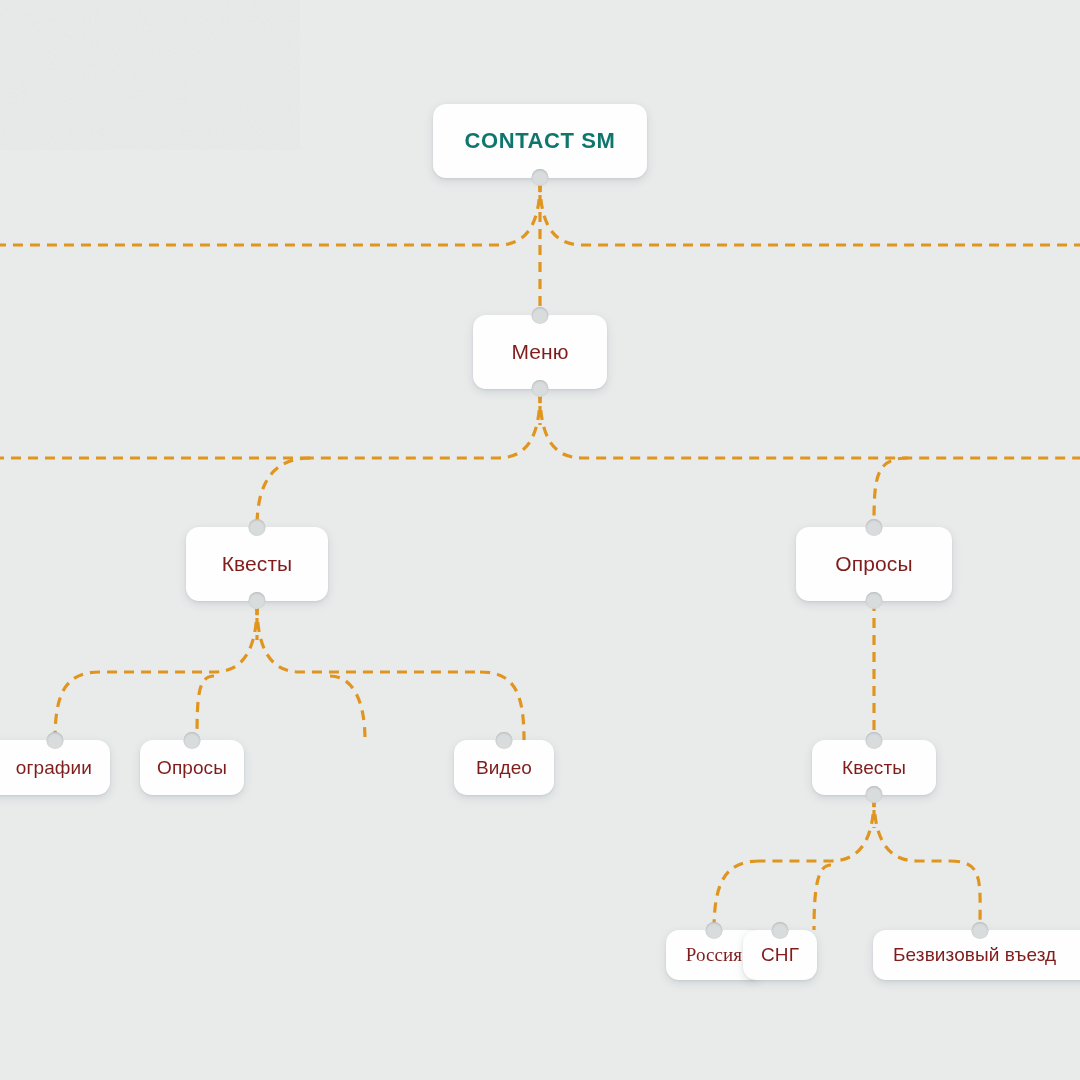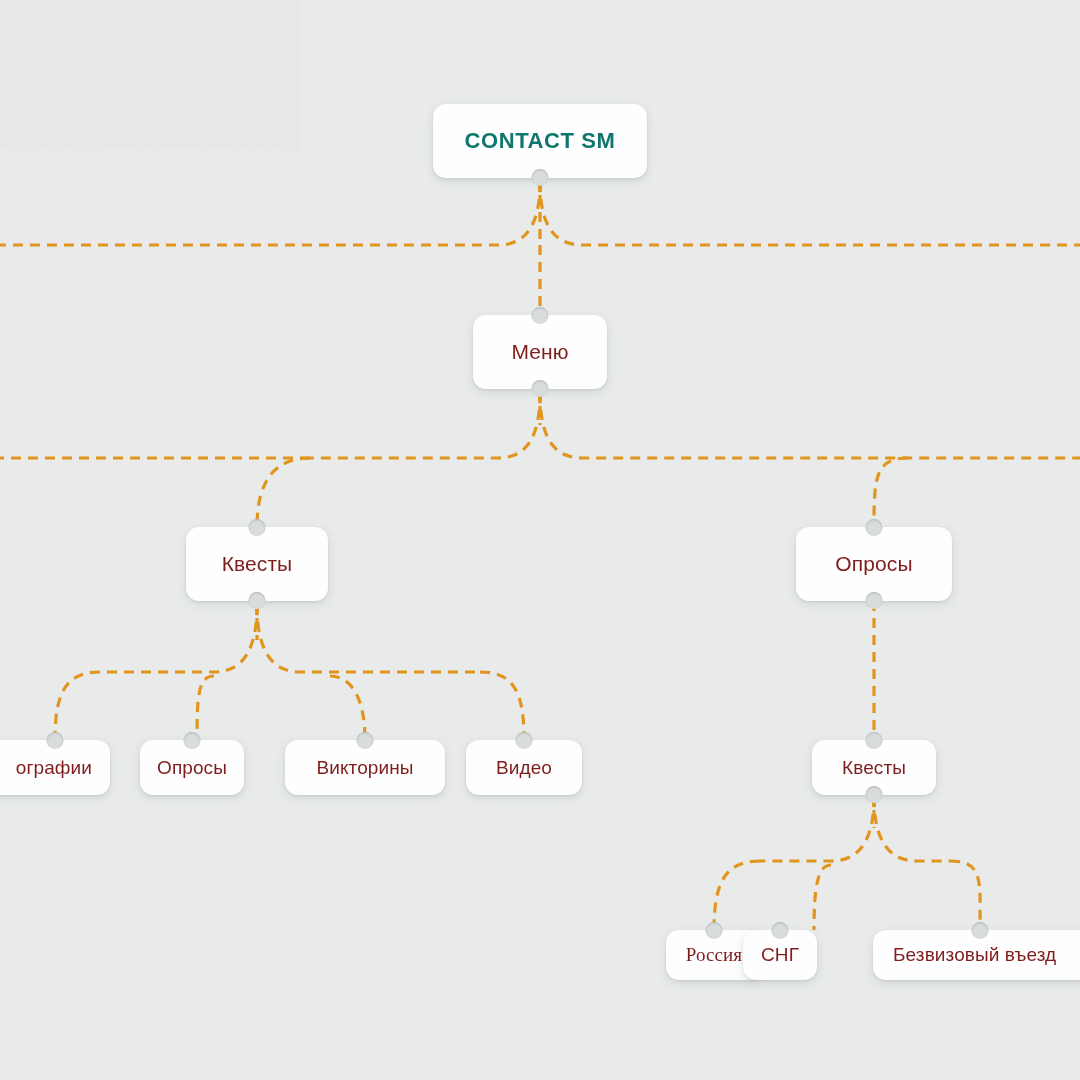--- a/index.html
+++ b/index.html
@@ -170,26 +170,22 @@
   <div class="node leaf" style="left:-60px; top:740px; width:170px; height:55px; justify-content:flex-end; padding-right:18px;">
     <span>ографии</span>
     <span class="port top px" style="--px:115px;"></span>
   </div>
 
   <div class="node leaf" style="left:140px; top:740px; width:104px; height:55px;">
     <span>Опросы</span>
     <span class="port top"></span>
   </div>
 
-  <div class="node leaf" style="left:285px; top:740px; width:160px; height:55px;">
-    <span>Викторины</span>
-    <span class="port top"></span>
-  </div>
-
-  <div class="node leaf" style="left:466px; top:740px; width:116px; height:55px;text-align:center;">
+
+  <div class="node leaf" style="left:454px; top:740px; width:100px; height:55px;text-align:center;">
     <span>Видео</span>
     <span class="port top"></span>
   </div>
 
   <div class="node leaf" style="left:812px; top:740px; width:124px; height:55px;">
     <span>Квесты</span>
     <span class="port top"></span>
     <span class="port bottom"></span>
   </div>
 

